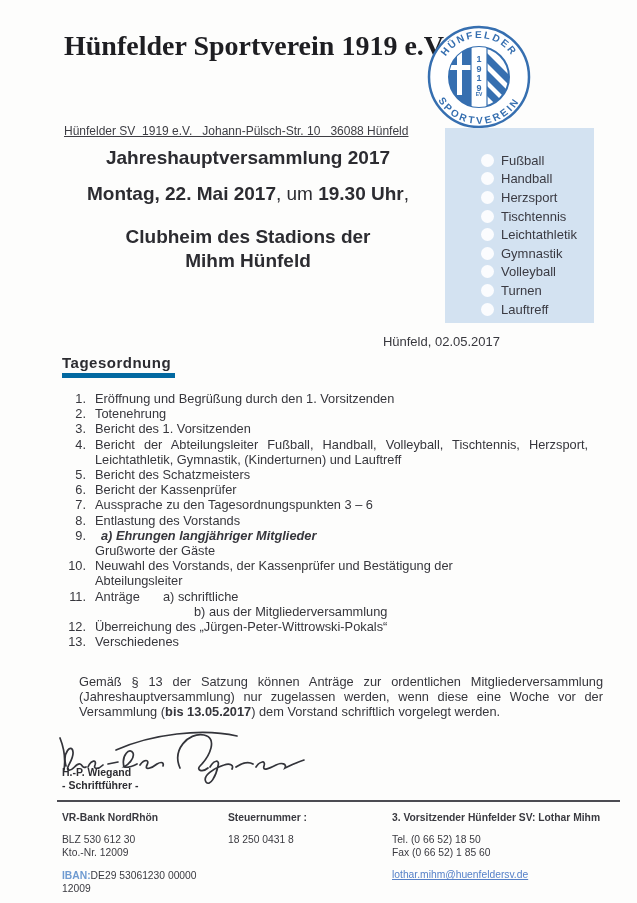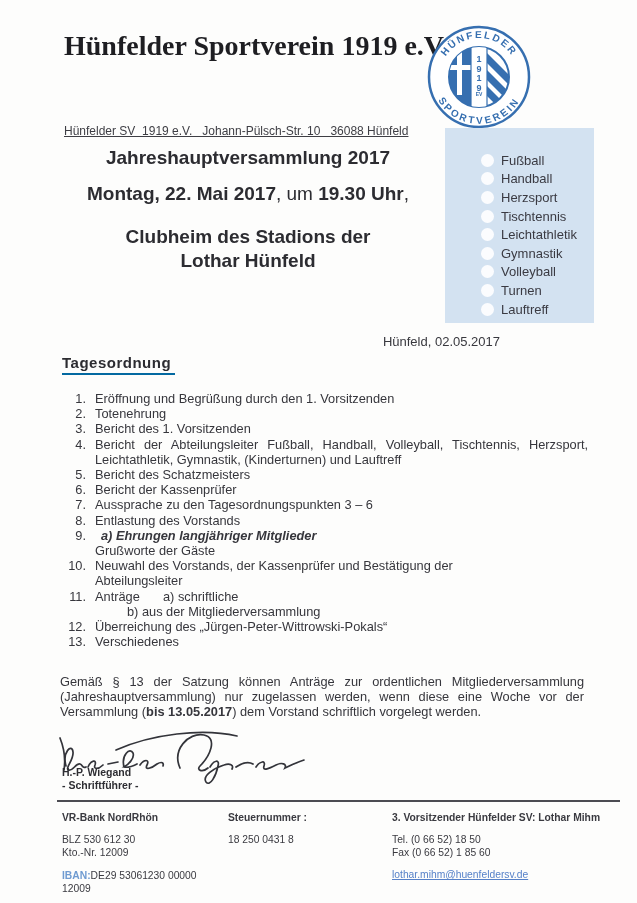--- a/index.html
+++ b/index.html
@@ -48,33 +48,33 @@
   .logo-arc{font-size:10px;font-weight:bold;letter-spacing:2px;fill:var(--logo-blue);}
   .logo-arc-b{font-size:10px;font-weight:bold;letter-spacing:2.5px;fill:var(--logo-blue);}
   .logo-year-digit{font-size:9px;font-weight:bold;fill:var(--logo-blue);text-anchor:middle;}
   .logo-ev{font-size:5px;font-weight:bold;fill:var(--logo-blue);text-anchor:middle;}
   .blue-f{fill:var(--logo-blue);}
   .blue-s{stroke:var(--logo-blue);}
   
   .dateline{position:absolute;left:64px;top:334px;width:436px;text-align:right;font-size:13px;color:#38383e;}
   .agenda-heading{
     position:absolute;left:62px;top:354px;font-size:15px;font-weight:bold;color:#2c2c31;
-    letter-spacing:.5px;border-bottom:2px solid #0369a1;padding:0 4px 2px 0;
+    letter-spacing:.5px;border-bottom:5px solid #0369a1;padding:0 4px 2px 0;
   }
   .agenda{position:absolute;left:64px;top:391px;width:524px;font-size:12.8px;line-height:15.2px;color:#36363c;}
   .agenda-item{display:flex;}
   .agenda-num{flex:0 0 22px;text-align:right;padding-right:9px;}
   .agenda-content{flex:1;min-width:0;}
   .agenda-line.justify{text-align:justify;}
   .agenda-line.bolditalic{font-weight:bold;font-style:italic;margin-left:6px;}
-  .agenda-line.hangindent{margin-left:32px;}
+  .agenda-line.hangindent{margin-left:99px;}
   .hang-label{display:inline-block;width:68px;}
   
   .notice{
-    position:absolute;left:60px;top:674px;width:524px;
+    position:absolute;left:79px;top:674px;width:524px;
     font-size:12.8px;line-height:15.2px;color:#36363c;text-align:justify;
   }
   .notice .bold{font-weight:bold;}
   
   .sig-svg{position:absolute;left:52px;top:724px;width:260px;height:70px;}
   .sig-svg path{fill:none;stroke:#33343a;stroke-width:1.7;stroke-linecap:round;}
   .sig-block{position:absolute;left:62px;top:766px;font-size:10.5px;font-weight:bold;line-height:13px;color:#2e2e33;}
   
   .footer-rule{position:absolute;left:57px;top:800px;width:563px;border-top:2px solid #4c4c52;}
   .footer{
@@ -171,21 +171,21 @@
           <span class="sport-label">Lauftreff</span>
         </div>
       </div>
   </div>
 
   <div class="invite">
     <div class="invite-title">Jahreshauptversammlung 2017</div>
     <div class="invite-date"><span class="b">Montag, 22. Mai 2017</span><span>, um </span><span class="b">19.30 Uhr</span><span>,</span></div>
     <div class="invite-loc">
       <div>Clubheim des Stadions der</div>
-      <div>Lothar Hünfeld</div>
+      <div>Mihm Hünfeld</div>
     </div>
   </div>
 
   <div class="dateline">Hünfeld, 02.05.2017</div>
 
   <div class="agenda-heading">Tagesordnung</div>
   <div class="agenda">
       <div class="agenda-item">
         <span class="agenda-num">1.</span>
         <div class="agenda-content">

